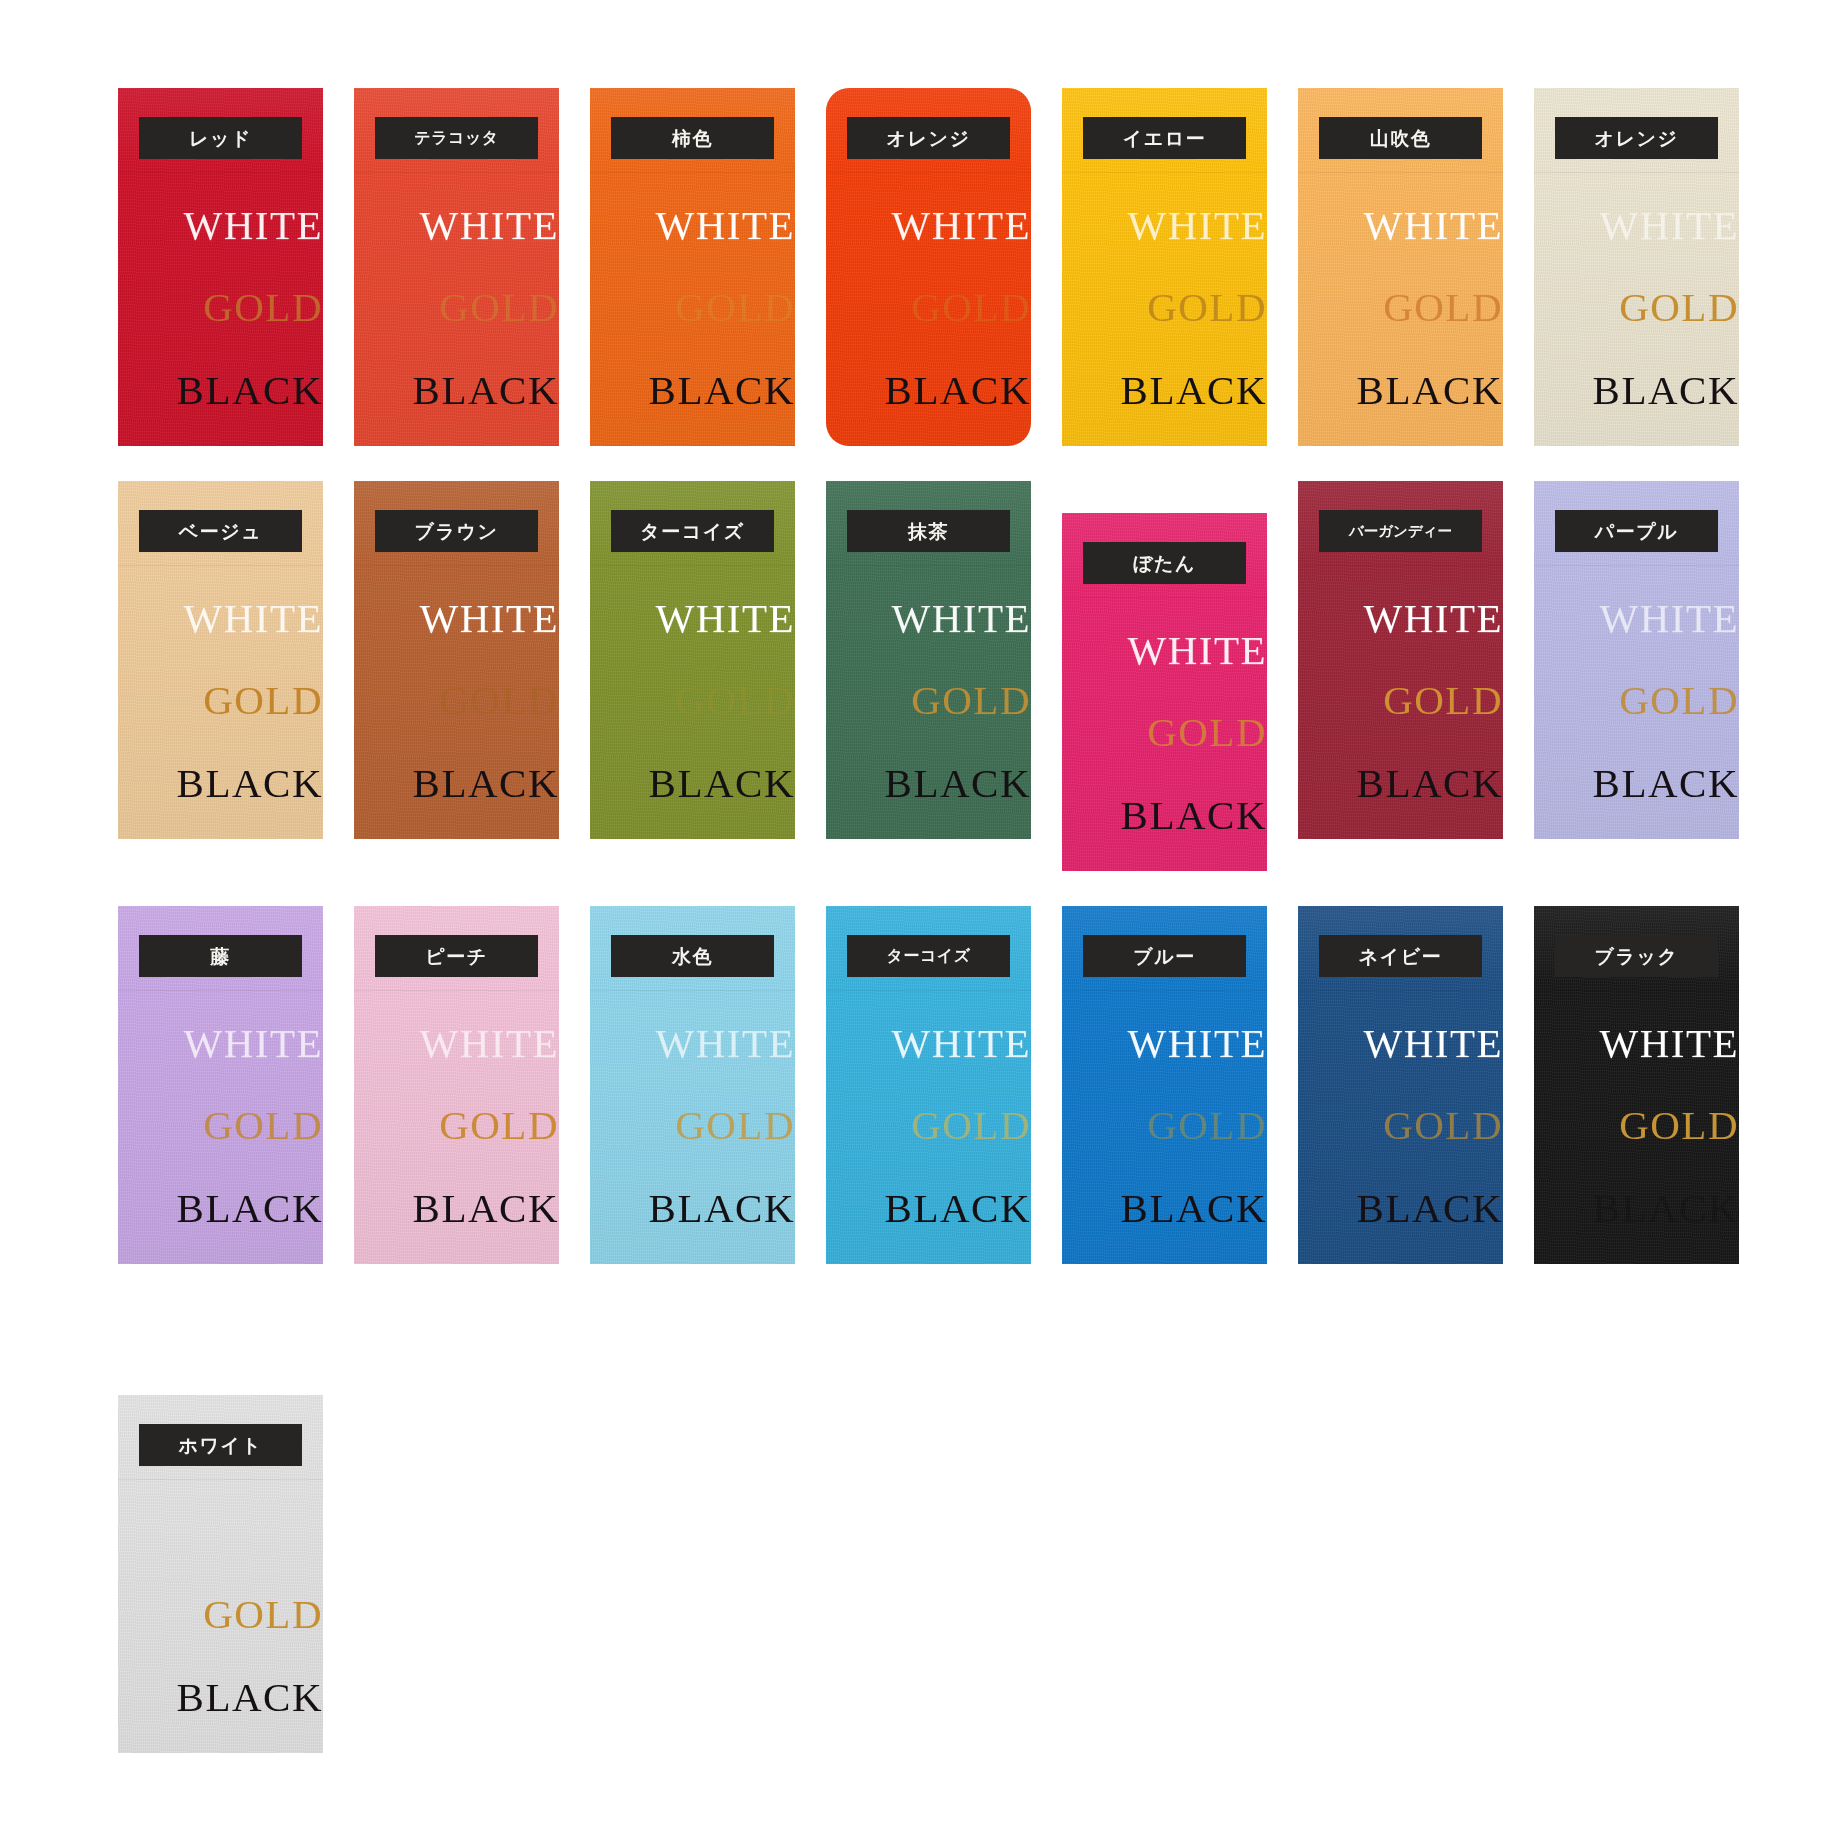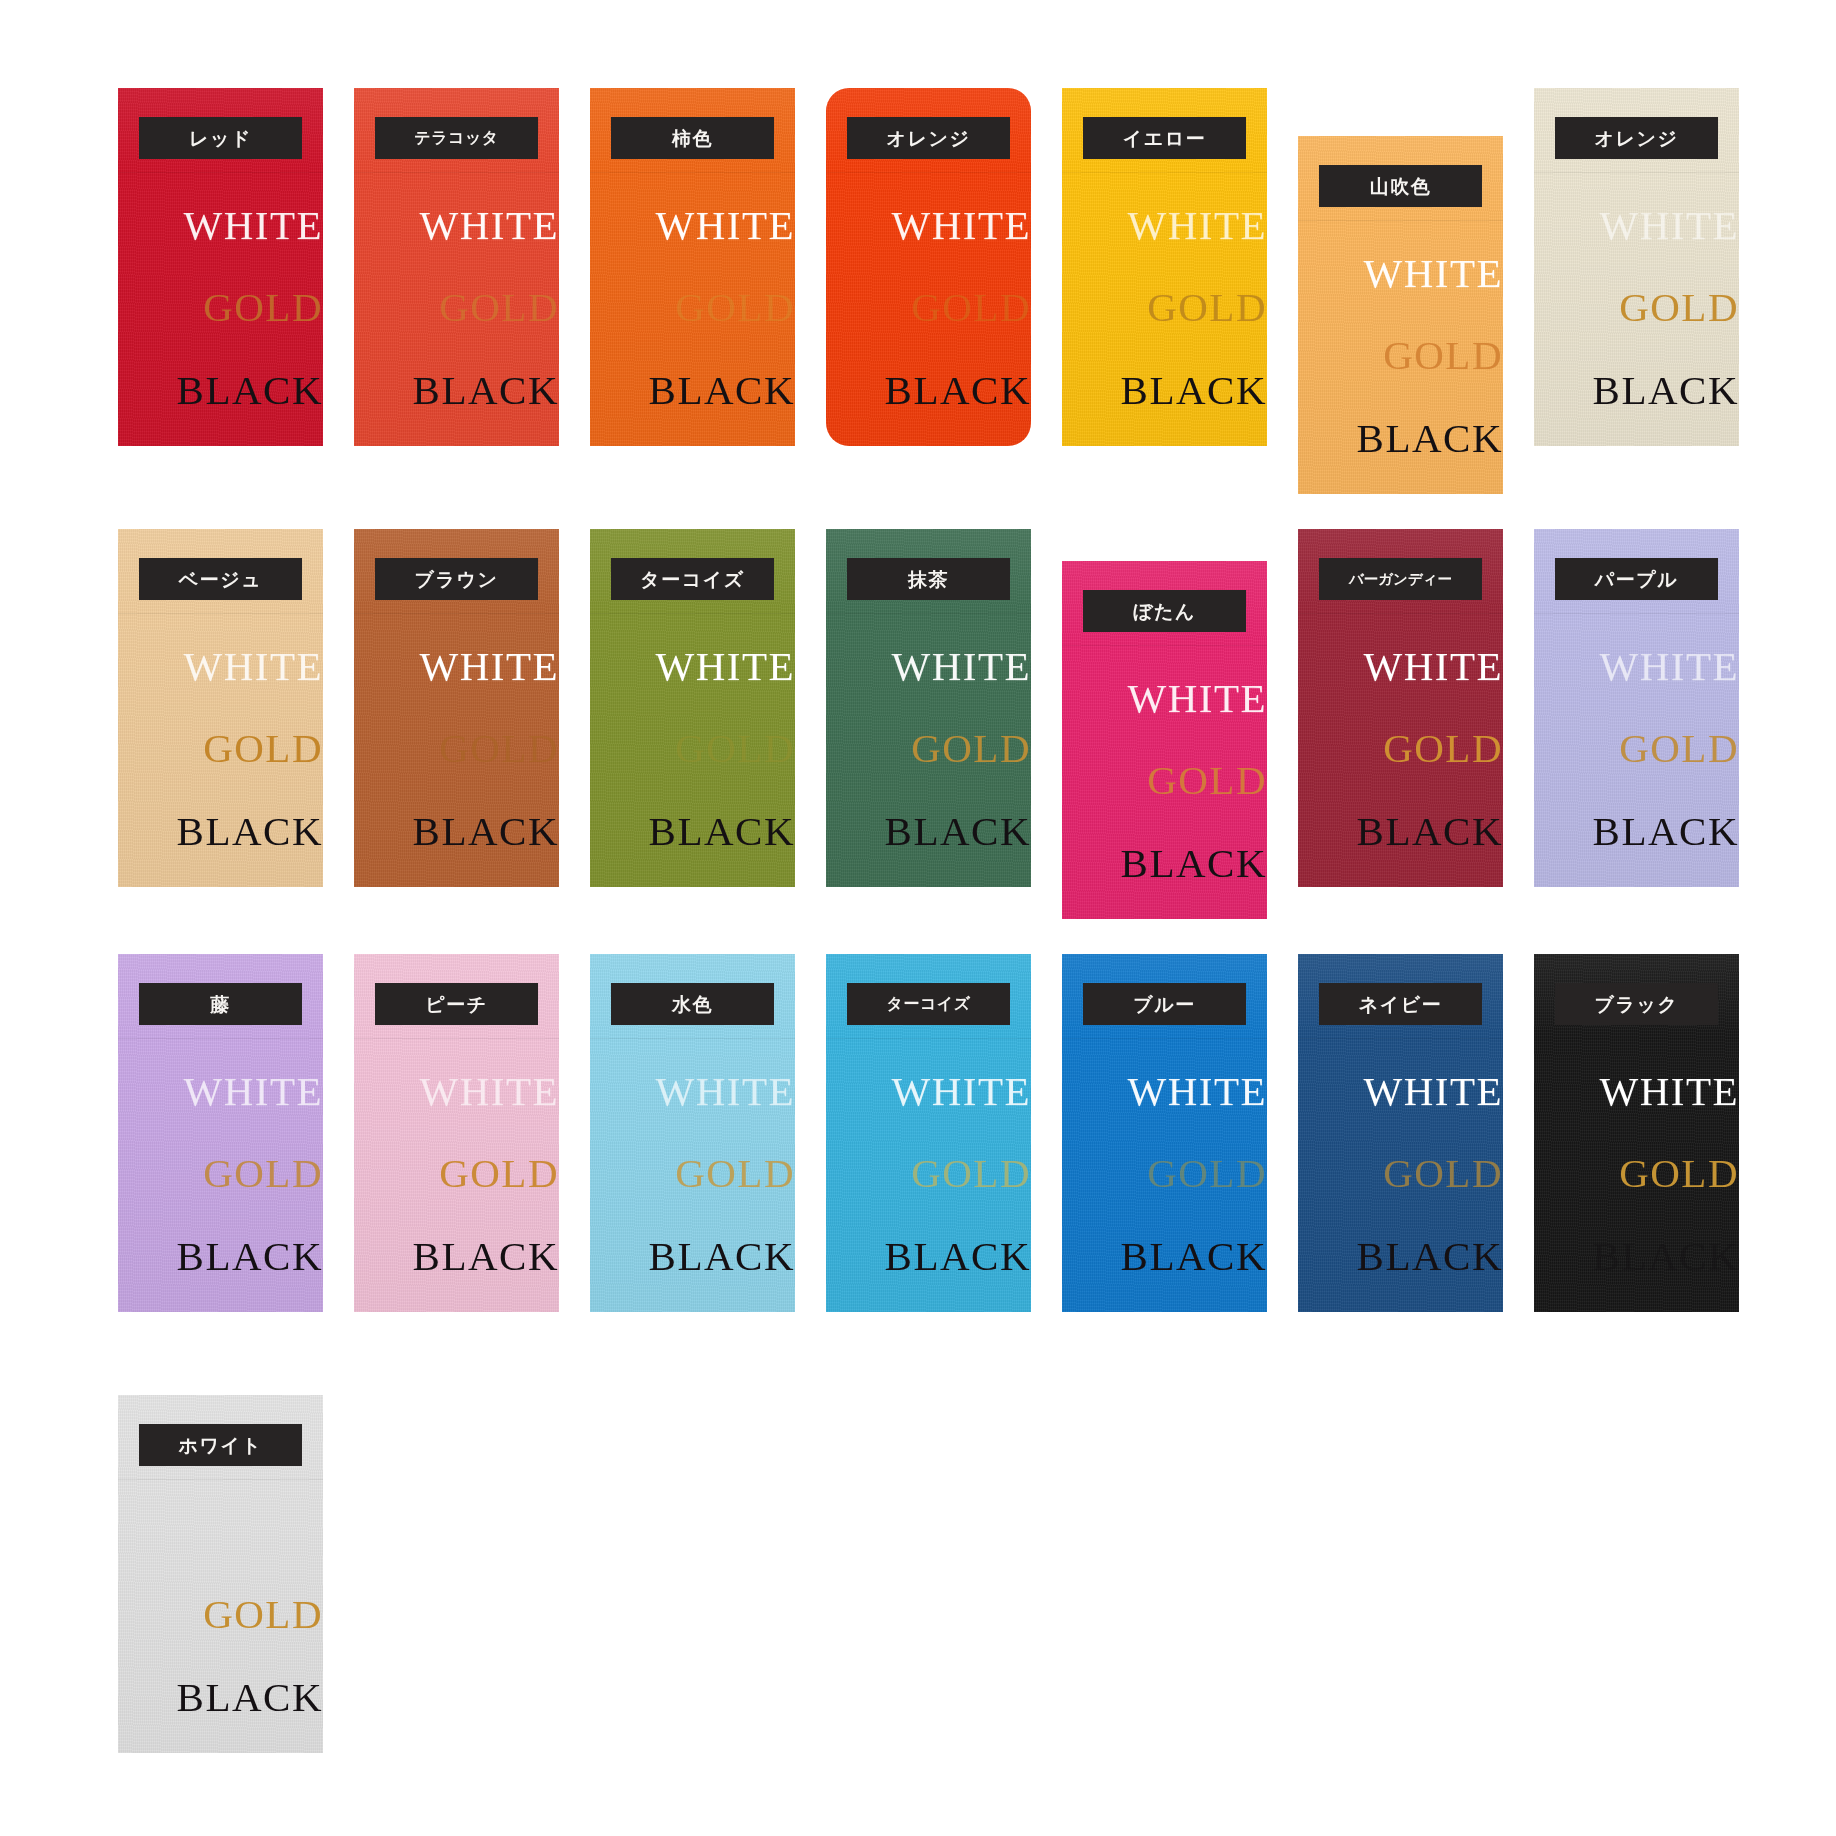--- a/index.html
+++ b/index.html
@@ -188,21 +188,21 @@
         <div class="seam"></div>
         <div class="nameplate">
           <span class="ja">イエロー</span>
         </div>
         <div class="foils">
           <div class="foil white" style="color: rgba(255, 255, 255, 0.72);">WHITE</div>
           <div class="foil gold" style="color: rgba(176, 122, 30, 0.72);">GOLD</div>
           <div class="foil black" style="color: rgb(20, 16, 19);">BLACK</div>
         </div>
       </div>
-      <div class="swatch" style="background: rgb(252, 182, 92); margin-top: 48px;">
+      <div class="swatch" style="background: rgb(252, 182, 92);">
         <div class="paper"></div>
         <div class="seam"></div>
         <div class="nameplate">
           <span class="ja">山吹色</span>
         </div>
         <div class="foils">
           <div class="foil white" style="color: rgba(255, 255, 255, 0.97);">WHITE</div>
           <div class="foil gold" style="color: rgba(207, 125, 46, 0.82);">GOLD</div>
           <div class="foil black" style="color: rgb(20, 16, 19);">BLACK</div>
         </div>

